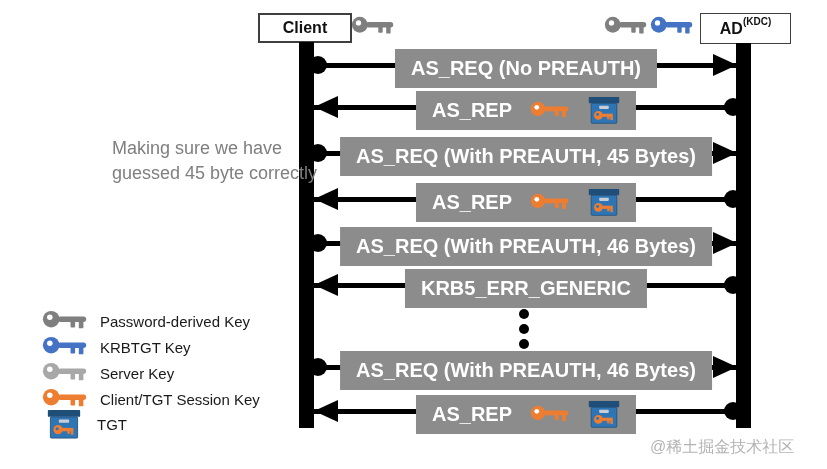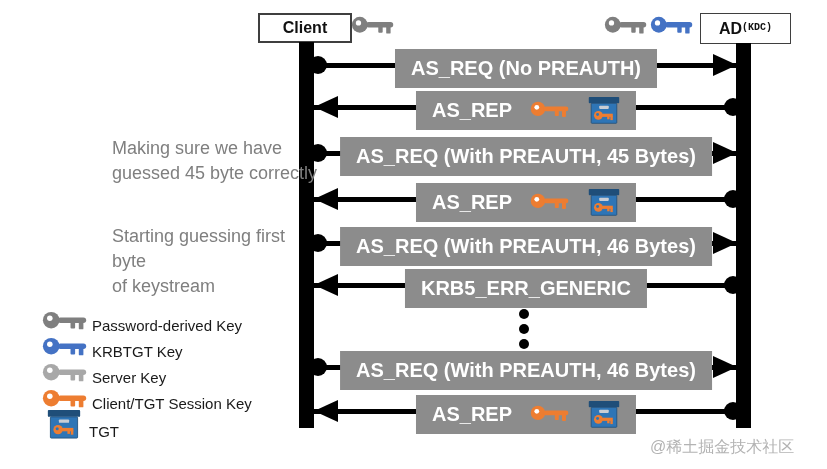--- a/index.html
+++ b/index.html
@@ -6,21 +6,21 @@
   #stage{
     position:relative;width:827px;height:469px;background:#fff;overflow:hidden;
     font-family:"Liberation Sans",sans-serif;
   }
   
   .actor-box{
     position:absolute;background:#fff;border:2px solid #3f3f3f;
     display:flex;align-items:center;justify-content:center;
     font-size:16px;font-weight:600;color:#111;box-sizing:border-box;
   }
-  .actor-sub{font-size:10px;font-weight:600;align-self:flex-end;margin-bottom:10px;font-family:Liberation Mono, monospace;}
+  .actor-sub{font-size:10px;font-weight:600;align-self:flex-end;margin-bottom:16px;}
   
   .lifeline{position:absolute;background:var(--lifeline,#000);}
   
   .msg-line{position:absolute;left:314px;width:423px;height:5px;background:var(--lifeline,#000);}
   .dot{position:absolute;width:18px;height:18px;border-radius:50%;background:var(--lifeline,#000);}
   .arrowhead{position:absolute;width:0;height:0;border-top:11px solid transparent;border-bottom:11px solid transparent;}
   .arrowhead.right{border-left:24px solid var(--lifeline,#000);}
   .arrowhead.left{border-right:24px solid var(--lifeline,#000);}
   .msg-label{
     position:absolute;left:526px;transform:translateX(-50%);
@@ -43,21 +43,21 @@
   .tgt .mk{fill:var(--key-orange,#ed7d31);}
   .tgt .mkhole{fill:var(--tgt-blue,#2e75b6);}
   
   .annotation{
     position:absolute;color:var(--annotation-text,#7f7f7f);
     font-size:18px;line-height:1.4;white-space:pre-line;width:210px;
   }
   
   .edot{position:absolute;width:10px;height:10px;border-radius:50%;background:#000;left:519px;}
   
-  .legend-row{position:absolute;left:42px;display:flex;align-items:flex-end;gap:4px;height:26px;}
+  .legend-row{position:absolute;left:42px;display:flex;align-items:center;gap:12px;height:26px;}
   .legend-label{font-size:15px;color:#1a1a1a;white-space:nowrap;}
   
   .watermark{position:absolute;color:var(--watermark,#b3b3b3);font-size:16px;}
 </style>
 </head>
 <body>
 
 <div id="stage">
 
   <div class="actor-box" style="left:258px;top:13px;width:94px;height:30px;text-align:right;">
@@ -159,22 +159,20 @@
         <rect class="slot" x="14" y="12" width="12" height="4" rx="1"></rect>
         <circle class="mk" cx="13" cy="24" r="5.5"></circle>
         <rect class="mk" x="17" y="22" width="14" height="4"></rect>
         <rect class="mk" x="24" y="25" width="3" height="4"></rect>
         <rect class="mk" x="28" y="25" width="3" height="5"></rect>
         <circle class="mkhole" cx="12" cy="23" r="1.8"></circle>
       </svg>
     </div>
   </div>
 
-  <div class="annotation" style="left:112px;top:224px;">Starting guessing first byte
-of keystream</div>
 
   <div>
     <div class="msg-line" style="top:241px;"></div>
     <div class="dot" style="left:309px;top:234px;"></div>
     <div class="arrowhead right" style="left:713px;top:232px;"></div>
     <div class="msg-label" style="top:227px;">
       <span>AS_REQ (With PREAUTH, 46 Bytes)</span>
     </div>
   </div>
 

